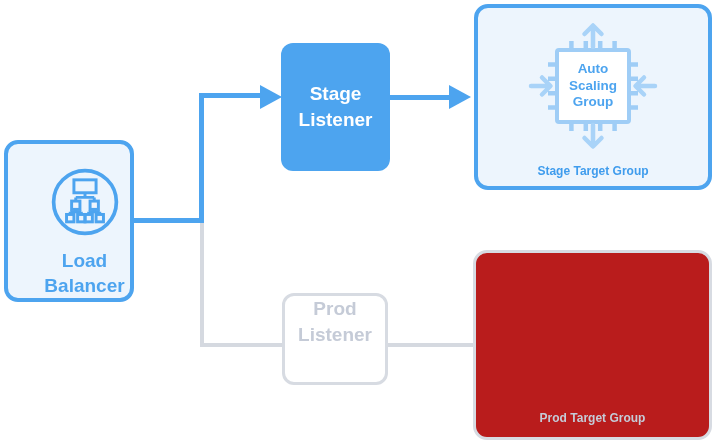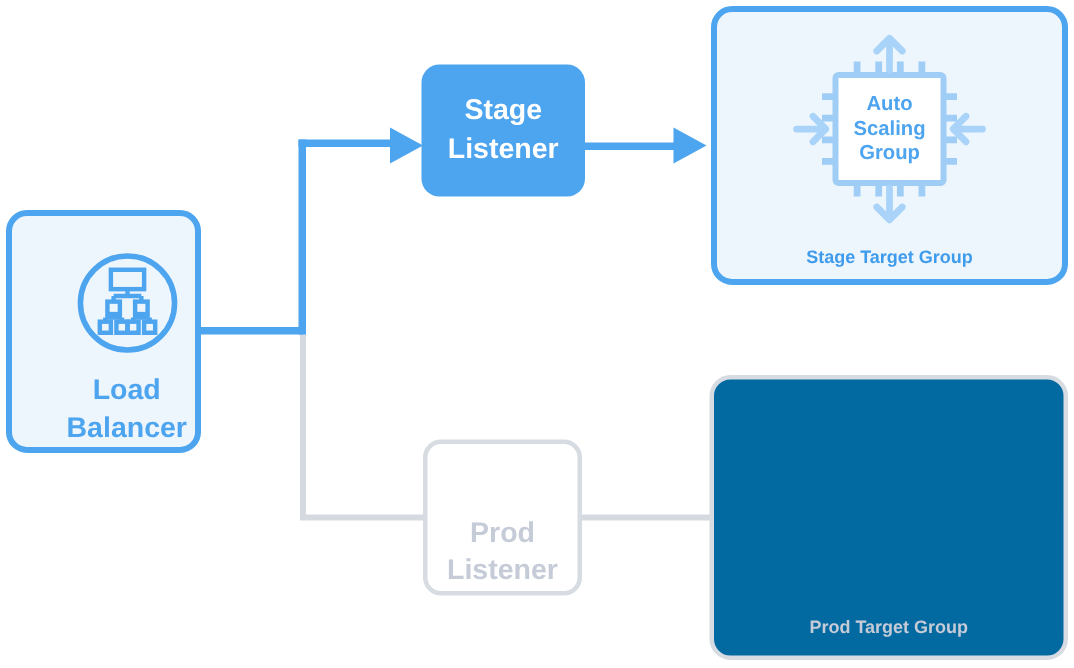--- a/index.html
+++ b/index.html
@@ -42,49 +42,49 @@
     border:4px solid var(--accent-blue);
     border-radius:14px;
     padding-left:31px;
   }
   .node-lb .icon-wrap{margin-top:22px;width:72px;height:72px;}
   .node-lb .label{
     margin-top:10px;width:100px;text-align:center;
     color:var(--accent-blue);font-size:19px;font-weight:600;line-height:1.32;
   }
   .node-stage-listener{
-    left:281px;top:43px;width:109px;height:88px;
+    left:281px;top:43px;width:109px;height:128px;
     background:var(--accent-blue);
     border-radius:12px;
     justify-content:center;
   }
   .node-stage-listener .label{
     width:86px;text-align:center;color:#ffffff;
     font-size:19px;font-weight:600;line-height:1.35;
   }
   .node-prod-listener{
-    left:282px;top:293px;width:106px;height:104px;
+    left:282px;top:293px;width:106px;height:92px;
     background:#ffffff;
     border:3px solid var(--inactive-border);
     border-radius:12px;
-    justify-content:flex-end;
+    justify-content:flex-start;
   }
   .node-prod-listener .label{
     width:86px;text-align:center;color:var(--inactive-text);
     font-size:19px;font-weight:600;line-height:1.35;
   }
   .node-stage-tg{
     left:474px;top:4px;width:238px;height:186px;
     background:var(--light-blue-fill);
     border:4px solid var(--accent-blue);
     border-radius:14px;
   }
   .node-prod-tg{
     left:473px;top:250px;width:239px;height:190px;
-    background:#0369a1;
+    background:#b91c1c;
     border:3px solid var(--inactive-border);
     border-radius:14px;
   }
   .tg-label{
     position:absolute;left:0;right:0;bottom:8px;
     text-align:center;font-size:12px;font-weight:600;
   }
   .node-stage-tg .tg-label{color:var(--label-blue);}
   .node-prod-tg .tg-label{color:var(--inactive-text);bottom:12px;}
   

